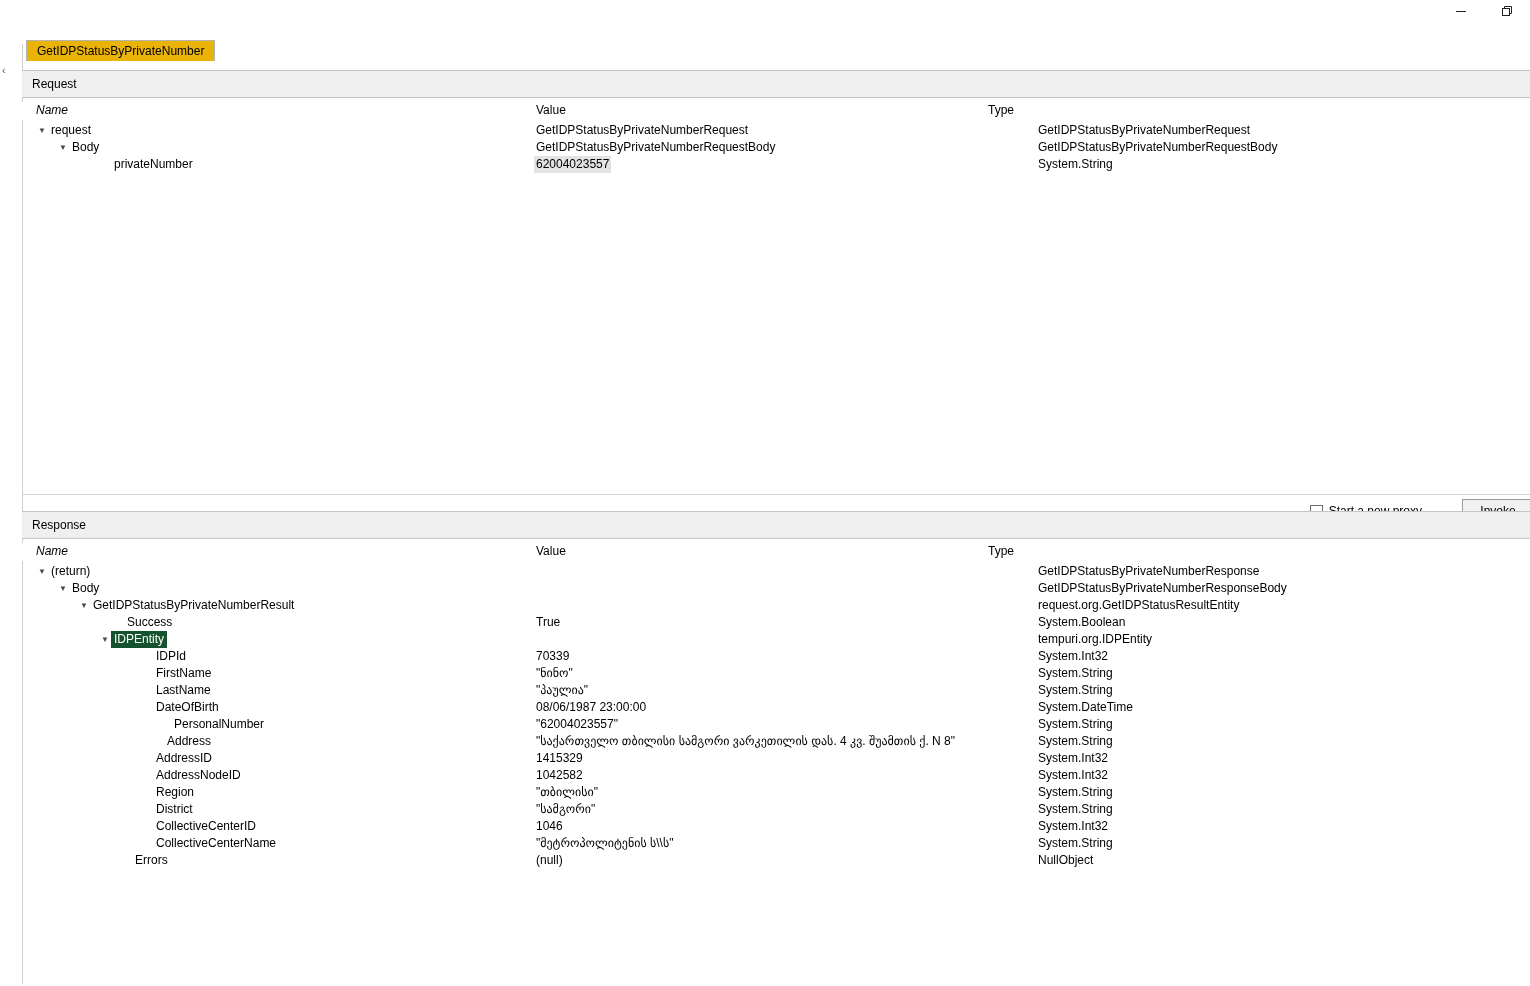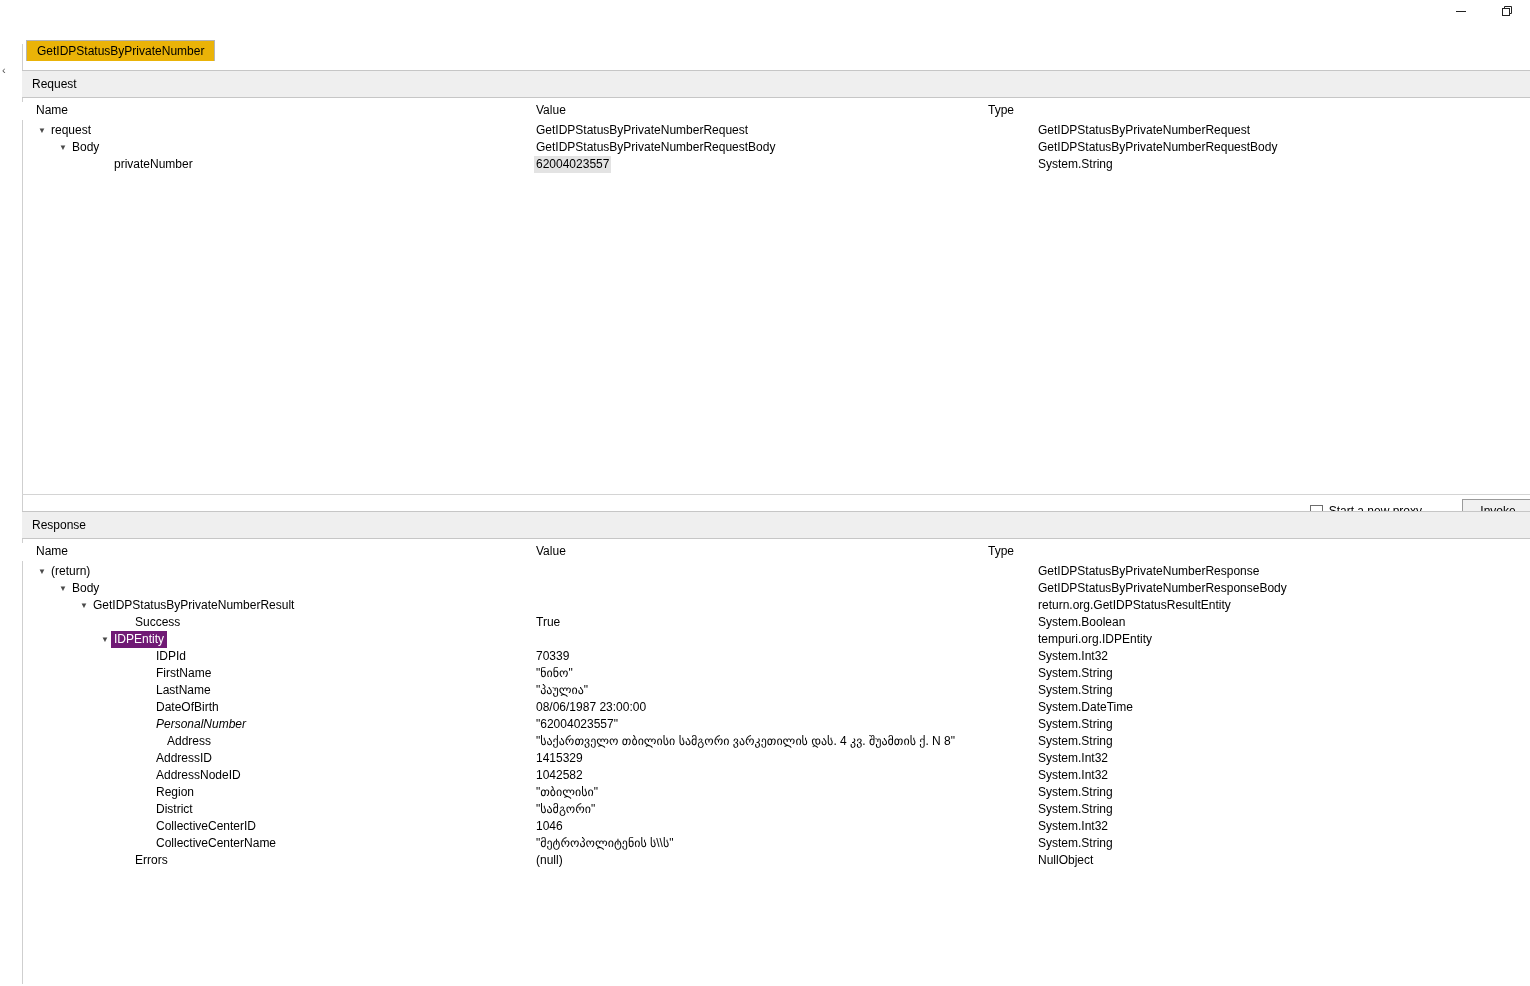--- a/index.html
+++ b/index.html
@@ -103,21 +103,21 @@
     left: 22px;
     width: 1508px;
     height: 18px;
     background: #ffffff;
     font-size: 12px;
     color: #000;
   }
   #request-colheader { top: 102px; }
   #response-colheader { top: 543px; }
   .col-header .ch { position: absolute; top: 1px; }
-  .ch-name  { left: 14px; }
+  .ch-name  { left: 14px; font-style: italic; }
   .ch-value { left: 514px; }
   .ch-type  { left: 966px; }
 
   .tree {
     position: absolute;
     left: 22px;
     width: 1508px;
     font-size: 12px;
   }
   #request-tree  { top: 122px; height: 380px; }
@@ -155,21 +155,21 @@
     font-size: 8px;
     position: relative;
     top: -1px;
   }
   .expander.empty { color: transparent; }
 
   .val-highlight {
     background: #e3e3e3;
   }
   .row.selected .name-text {
-    background: #701a75;
+    background: #14532d;
     color: #ffffff;
   }
 
   
   .invoke-bar {
     position: absolute;
     left: 22px; top: 496px;
     width: 1508px; height: 30px;
   }
   .checkbox-wrap {
@@ -303,24 +303,24 @@
         <div class="cell-type">GetIDPStatusByPrivateNumberResponse</div>
       </div>
       <div class="row">
         <div class="cell-name" style="left: 35px;"><span class="expander">▼</span><span class="name-text">Body</span></div>
         <div class="cell-value"><span class="value-text"></span></div>
         <div class="cell-type">GetIDPStatusByPrivateNumberResponseBody</div>
       </div>
       <div class="row">
         <div class="cell-name" style="left: 56px;"><span class="expander">▼</span><span class="name-text">GetIDPStatusByPrivateNumberResult</span></div>
         <div class="cell-value"><span class="value-text"></span></div>
-        <div class="cell-type">return.org.GetIDPStatusResultEntity</div>
-      </div>
-      <div class="row">
-        <div class="cell-name" style="left: 98px;"><span class="expander empty">&nbsp;</span><span class="name-text">Success</span></div>
+        <div class="cell-type">request.org.GetIDPStatusResultEntity</div>
+      </div>
+      <div class="row">
+        <div class="cell-name" style="left: 90px;"><span class="expander empty">&nbsp;</span><span class="name-text">Success</span></div>
         <div class="cell-value"><span class="value-text">True</span></div>
         <div class="cell-type">System.Boolean</div>
       </div>
       <div class="row selected">
         <div class="cell-name" style="left: 77px;"><span class="expander">▼</span><span class="name-text">IDPEntity</span></div>
         <div class="cell-value"><span class="value-text"></span></div>
         <div class="cell-type">tempuri.org.IDPEntity</div>
       </div>
       <div class="row">
         <div class="cell-name" style="left: 119px;"><span class="expander empty">&nbsp;</span><span class="name-text">IDPId</span></div>
@@ -336,21 +336,21 @@
         <div class="cell-name" style="left: 119px;"><span class="expander empty">&nbsp;</span><span class="name-text">LastName</span></div>
         <div class="cell-value"><span class="value-text">"პაულია"</span></div>
         <div class="cell-type">System.String</div>
       </div>
       <div class="row">
         <div class="cell-name" style="left: 119px;"><span class="expander empty">&nbsp;</span><span class="name-text">DateOfBirth</span></div>
         <div class="cell-value"><span class="value-text">08/06/1987 23:00:00</span></div>
         <div class="cell-type">System.DateTime</div>
       </div>
       <div class="row">
-        <div class="cell-name" style="left: 119px; font-style: italic;"><span class="expander empty">&nbsp;</span><span class="name-text">PersonalNumber</span></div>
+        <div class="cell-name" style="left: 137px;"><span class="expander empty">&nbsp;</span><span class="name-text">PersonalNumber</span></div>
         <div class="cell-value"><span class="value-text">"62004023557"</span></div>
         <div class="cell-type">System.String</div>
       </div>
       <div class="row">
         <div class="cell-name" style="left: 130px;"><span class="expander empty">&nbsp;</span><span class="name-text">Address</span></div>
         <div class="cell-value"><span class="value-text">"საქართველო თბილისი სამგორი ვარკეთილის დას. 4 კვ. შუამთის ქ. N 8"</span></div>
         <div class="cell-type">System.String</div>
       </div>
       <div class="row">
         <div class="cell-name" style="left: 119px;"><span class="expander empty">&nbsp;</span><span class="name-text">AddressID</span></div>

